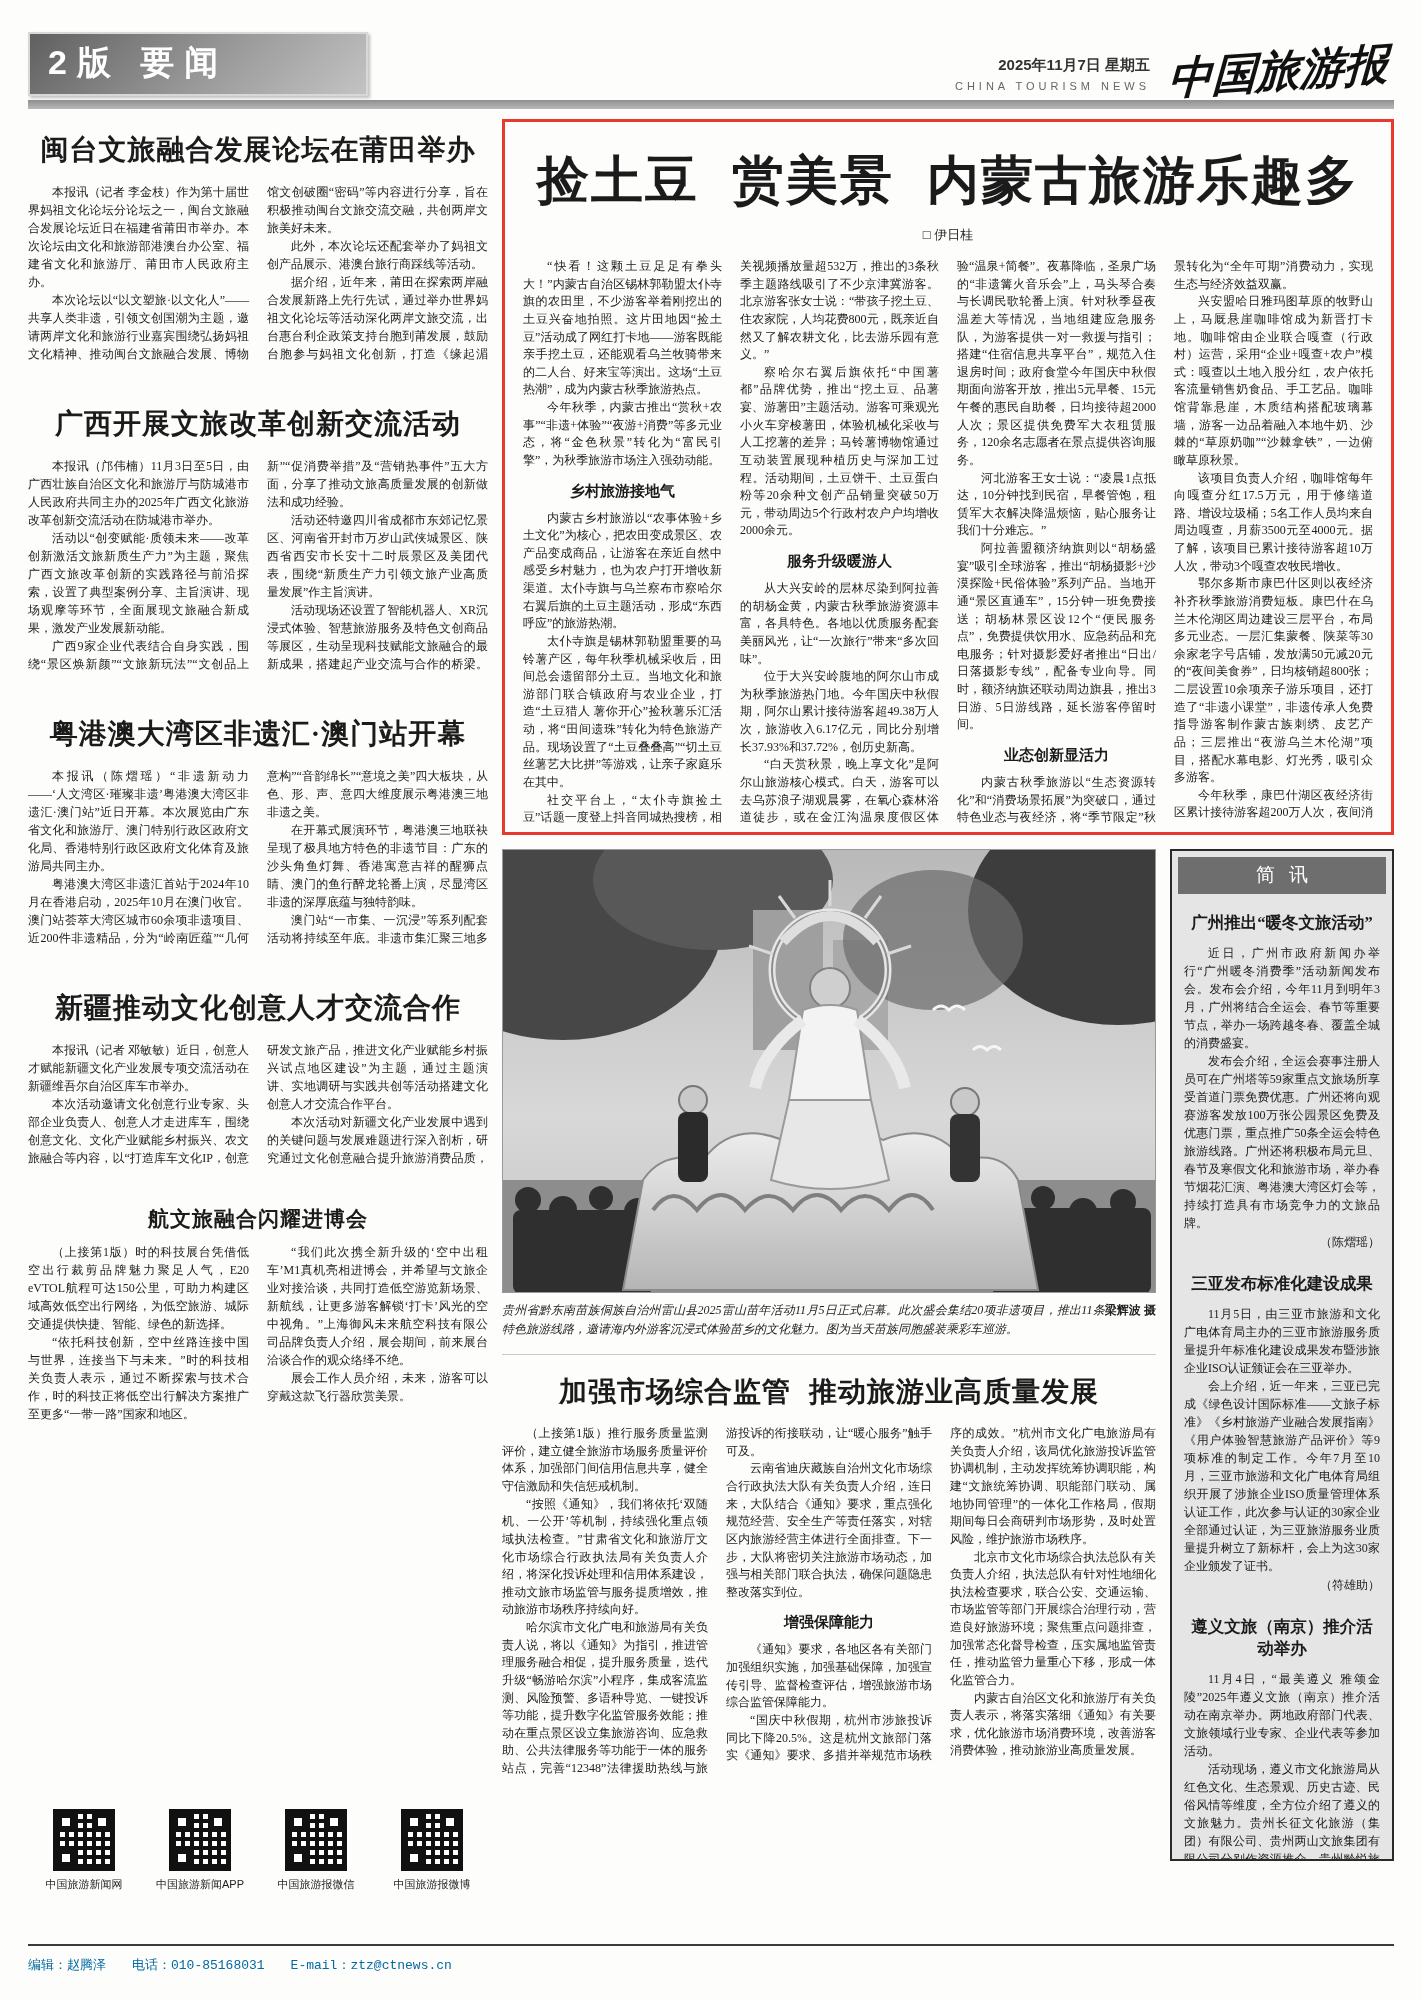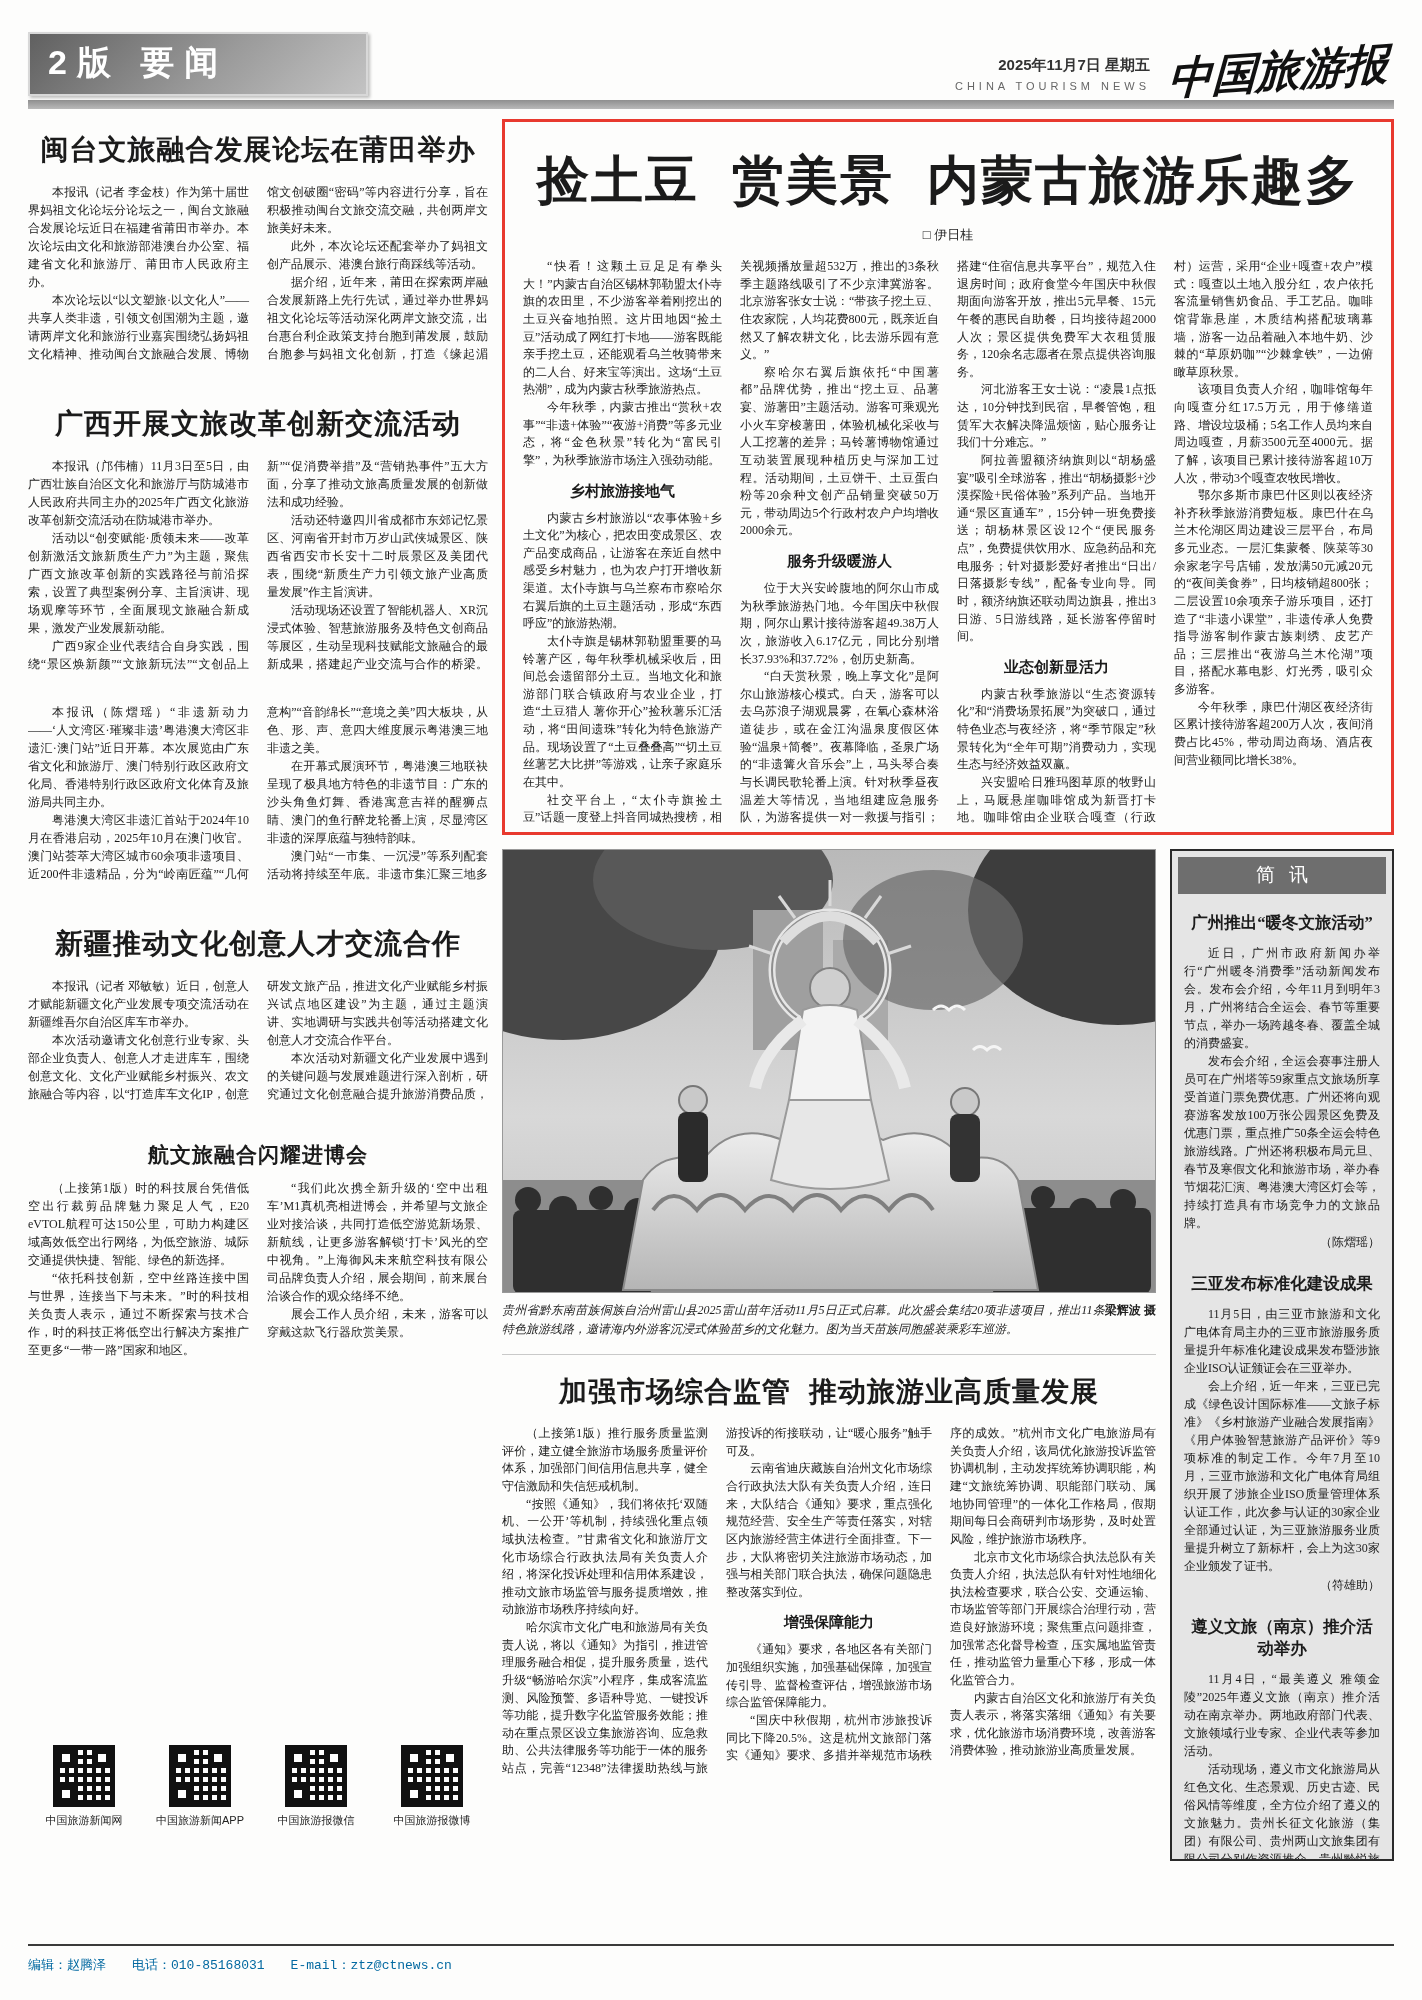--- a/index.html
+++ b/index.html
@@ -111,20 +111,21 @@
         <div class="l-body h2-body">
           <p>本报讯（邝伟楠）11月3日至5日，由广西壮族自治区文化和旅游厅与防城港市人民政府共同主办的2025年广西文化旅游改革创新交流活动在防城港市举办。</p>
           <p>活动以“创变赋能·质领未来——改革创新激活文旅新质生产力”为主题，聚焦广西文旅改革创新的实践路径与前沿探索，设置了典型案例分享、主旨演讲、现场观摩等环节，全面展现文旅融合新成果，激发产业发展新动能。</p>
           <p>广西9家企业代表结合自身实践，围绕“景区焕新颜”“文旅新玩法”“文创品上新”“促消费举措”及“营销热事件”五大方面，分享了推动文旅高质量发展的创新做法和成功经验。</p>
           <p>活动还特邀四川省成都市东郊记忆景区、河南省开封市万岁山武侠城景区、陕西省西安市长安十二时辰景区及美团代表，围绕“新质生产力引领文旅产业高质量发展”作主旨演讲。</p>
           <p>活动现场还设置了智能机器人、XR沉浸式体验、智慧旅游服务及特色文创商品等展区，生动呈现科技赋能文旅融合的最新成果，搭建起产业交流与合作的桥梁。与会嘉宾还走进防城港的重点文旅项目现场，通过实地调研与深入交流，学习借鉴项目运营与创新实践经验，为文旅产业提质增效探索可复制、可推广的路径。</p>
         </div>
       </div>
 
       <div class="l-art">
+        <div class="l-head">粤港澳大湾区非遗汇·澳门站开幕</div>
         <div class="l-body h3-body">
           <p>本报讯（陈熠瑶）“非遗新动力——‘人文湾区·璀璨非遗’粤港澳大湾区非遗汇·澳门站”近日开幕。本次展览由广东省文化和旅游厅、澳门特别行政区政府文化局、香港特别行政区政府文化体育及旅游局共同主办。</p>
           <p>粤港澳大湾区非遗汇首站于2024年10月在香港启动，2025年10月在澳门收官。澳门站荟萃大湾区城市60余项非遗项目、近200件非遗精品，分为“岭南匠蕴”“几何意构”“音韵绵长”“意境之美”四大板块，从色、形、声、意四大维度展示粤港澳三地非遗之美。</p>
           <p>在开幕式展演环节，粤港澳三地联袂呈现了极具地方特色的非遗节目：广东的沙头角鱼灯舞、香港寓意吉祥的醒狮点睛、澳门的鱼行醉龙轮番上演，尽显湾区非遗的深厚底蕴与独特韵味。</p>
           <p>澳门站“一市集、一沉浸”等系列配套活动将持续至年底。非遗市集汇聚三地多项非遗项目，集展示、体验、消费于一体，致力于为市民游客打造非遗与文化空间精神相融的沉浸式文化场域。</p>
         </div>
       </div>
 
       <div class="l-art">
         <div class="l-head">新疆推动文化创意人才交流合作</div>
@@ -188,20 +189,21 @@
         <div class="m-byline">□ 伊日桂</div>
         <div class="m-body">
           <p>“快看！这颗土豆足足有拳头大！”内蒙古自治区锡林郭勒盟太仆寺旗的农田里，不少游客举着刚挖出的土豆兴奋地拍照。这片田地因“捡土豆”活动成了网红打卡地——游客既能亲手挖土豆，还能观看乌兰牧骑带来的二人台、好来宝等演出。这场“土豆热潮”，成为内蒙古秋季旅游热点。</p>
           <p>今年秋季，内蒙古推出“赏秋+农事”“非遗+体验”“夜游+消费”等多元业态，将“金色秋景”转化为“富民引擎”，为秋季旅游市场注入强劲动能。</p>
           <div class="sub">乡村旅游接地气</div>
           <p>内蒙古乡村旅游以“农事体验+乡土文化”为核心，把农田变成景区、农产品变成商品，让游客在亲近自然中感受乡村魅力，也为农户打开增收新渠道。太仆寺旗与乌兰察布市察哈尔右翼后旗的土豆主题活动，形成“东西呼应”的旅游热潮。</p>
           <p>太仆寺旗是锡林郭勒盟重要的马铃薯产区，每年秋季机械采收后，田间总会遗留部分土豆。当地文化和旅游部门联合镇政府与农业企业，打造“土豆猎人 薯你开心”捡秋薯乐汇活动，将“田间遗珠”转化为特色旅游产品。现场设置了“土豆叠叠高”“切土豆丝薯艺大比拼”等游戏，让亲子家庭乐在其中。</p>
           <p>社交平台上，“太仆寺旗捡土豆”话题一度登上抖音同城热搜榜，相关视频播放量超532万，推出的3条秋季主题路线吸引了不少京津冀游客。北京游客张女士说：“带孩子挖土豆、住农家院，人均花费800元，既亲近自然又了解农耕文化，比去游乐园有意义。”</p>
           <p>察哈尔右翼后旗依托“中国薯都”品牌优势，推出“挖土豆、品薯宴、游薯田”主题活动。游客可乘观光小火车穿梭薯田，体验机械化采收与人工挖薯的差异；马铃薯博物馆通过互动装置展现种植历史与深加工过程。活动期间，土豆饼干、土豆蛋白粉等20余种文创产品销量突破50万元，带动周边5个行政村农户户均增收2000余元。</p>
           <div class="sub">服务升级暖游人</div>
+          <p>从大兴安岭的层林尽染到阿拉善的胡杨金黄，内蒙古秋季旅游资源丰富，各具特色。各地以优质服务配套美丽风光，让“一次旅行”带来“多次回味”。</p>
           <p>位于大兴安岭腹地的阿尔山市成为秋季旅游热门地。今年国庆中秋假期，阿尔山累计接待游客超49.38万人次，旅游收入6.17亿元，同比分别增长37.93%和37.72%，创历史新高。</p>
           <p>“白天赏秋景，晚上享文化”是阿尔山旅游核心模式。白天，游客可以去乌苏浪子湖观晨雾，在氧心森林浴道徒步，或在金江沟温泉度假区体验“温泉+简餐”。夜幕降临，圣泉广场的“非遗篝火音乐会”上，马头琴合奏与长调民歌轮番上演。针对秋季昼夜温差大等情况，当地组建应急服务队，为游客提供一对一救援与指引；搭建“住宿信息共享平台”，规范入住退房时间；政府食堂今年国庆中秋假期面向游客开放，推出5元早餐、15元午餐的惠民自助餐，日均接待超2000人次；景区提供免费军大衣租赁服务，120余名志愿者在景点提供咨询服务。</p>
           <p>河北游客王女士说：“凌晨1点抵达，10分钟找到民宿，早餐管饱，租赁军大衣解决降温烦恼，贴心服务让我们十分难忘。”</p>
           <p>阿拉善盟额济纳旗则以“胡杨盛宴”吸引全球游客，推出“胡杨摄影+沙漠探险+民俗体验”系列产品。当地开通“景区直通车”，15分钟一班免费接送；胡杨林景区设12个“便民服务点”，免费提供饮用水、应急药品和充电服务；针对摄影爱好者推出“日出/日落摄影专线”，配备专业向导。同时，额济纳旗还联动周边旗县，推出3日游、5日游线路，延长游客停留时间。</p>
           <div class="sub">业态创新显活力</div>
           <p>内蒙古秋季旅游以“生态资源转化”和“消费场景拓展”为突破口，通过特色业态与夜经济，将“季节限定”秋景转化为“全年可期”消费动力，实现生态与经济效益双赢。</p>
           <p>兴安盟哈日雅玛图草原的牧野山上，马厩悬崖咖啡馆成为新晋打卡地。咖啡馆由企业联合嘎查（行政村）运营，采用“企业+嘎查+农户”模式：嘎查以土地入股分红，农户依托客流量销售奶食品、手工艺品。咖啡馆背靠悬崖，木质结构搭配玻璃幕墙，游客一边品着融入本地牛奶、沙棘的“草原奶咖”“沙棘拿铁”，一边俯瞰草原秋景。</p>
           <p>该项目负责人介绍，咖啡馆每年向嘎查分红17.5万元，用于修缮道路、增设垃圾桶；5名工作人员均来自周边嘎查，月薪3500元至4000元。据了解，该项目已累计接待游客超10万人次，带动3个嘎查农牧民增收。</p>
           <p>鄂尔多斯市康巴什区则以夜经济补齐秋季旅游消费短板。康巴什在乌兰木伦湖区周边建设三层平台，布局多元业态。一层汇集蒙餐、陕菜等30余家老字号店铺，发放满50元减20元的“夜间美食券”，日均核销超800张；二层设置10余项亲子游乐项目，还打造了“非遗小课堂”，非遗传承人免费指导游客制作蒙古族刺绣、皮艺产品；三层推出“夜游乌兰木伦湖”项目，搭配水幕电影、灯光秀，吸引众多游客。</p>
           <p>今年秋季，康巴什湖区夜经济街区累计接待游客超200万人次，夜间消费占比45%，带动周边商场、酒店夜间营业额同比增长38%。</p>

